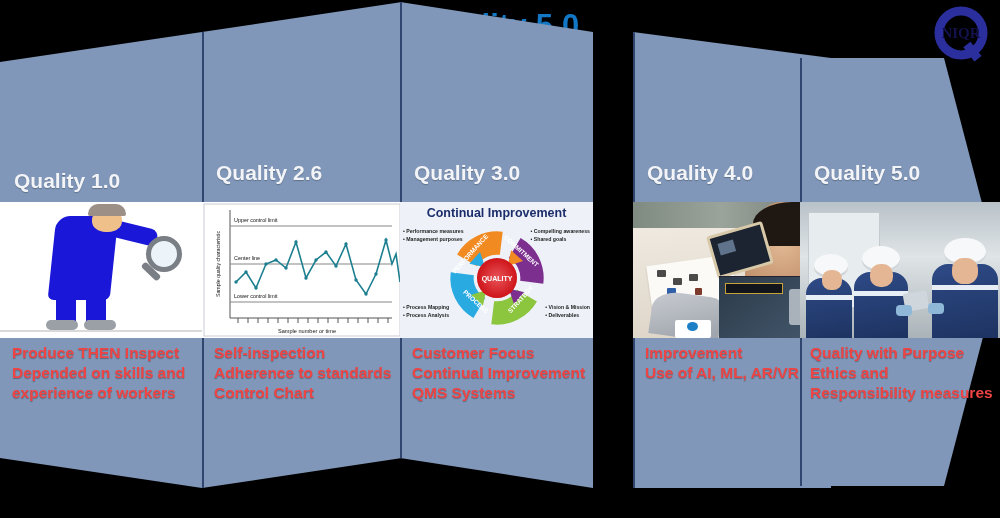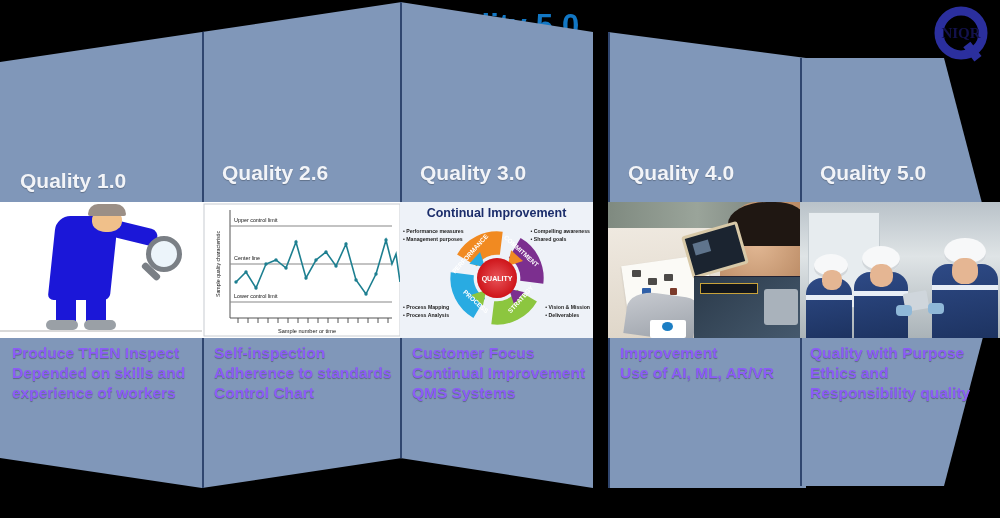--- a/index.html
+++ b/index.html
@@ -34,33 +34,33 @@
   .chev.last .shape { border-right: none; }
 
   
   .panel-inner {
     position: absolute; left: 0; top: 0; width: 100%; height: 100%;
   }
   .phead {
     position: absolute; left: 0; width: 100%;
     top: 160px; height: 42px;
     font-size: 21px; font-weight: bold; color: #f2f4f8;
-    padding-left: 20px; display: flex; align-items: center;
+    padding-left: 14px; display: flex; align-items: center;
     text-shadow: 0 1px 1px rgba(0,0,0,.25);
   }
   .pic {
     position: absolute; left: 0; top: 202px;
     width: 100%; height: 136px;
     overflow: hidden; background: #fff;
   }
   .pbody {
     position: absolute; left: 0; top: 340px; width: 100%;
     padding: 3px 6px 0 12px;
     font-size: 15.5px; font-weight: bold; line-height: 1.28;
-    color: #8b5cf6; text-shadow: 0 1px 1px rgba(0,0,0,.3);
+    color: #ef4444; text-shadow: 0 1px 1px rgba(0,0,0,.3);
   }
   .pbody div { white-space: nowrap; }
 
   
   .p1 { background:#ffffff; position:relative; }
   .p1 .manbody { position:absolute; left:52px; top:14px; width:62px; height:84px;
                  background:#1b17d8; border-radius:14px 24px 6px 6px; transform:skewX(-6deg); }
   .p1 .manleg  { position:absolute; left:56px; top:88px; width:20px; height:34px; background:#1b17d8; }
   .p1 .manleg2 { position:absolute; left:86px; top:88px; width:20px; height:34px; background:#1b17d8; }
   .p1 .shoe    { position:absolute; top:118px; width:32px; height:10px; background:#9aa0a6; border-radius:6px; }
@@ -300,21 +300,21 @@
       </div>
 
       <div class="pbody">
         <div>Customer Focus</div>
         <div>Continual Improvement</div>
         <div>QMS Systems</div>
       </div>
     </div>
   </div>
 
-  <div class="chev" style="left:608px; width:198px;">
+  <div class="chev" style="left:633px; width:198px;">
     <div class="shape" style="clip-path: polygon(0 32px, 100% 58px, 100% 488px, 0 488px);"></div>
     <div class="panel-inner">
       <div class="phead" style="top:152px;">Quality 4.0</div>
 
       <div class="pic p4">
         <div class="wall"></div>
         <div class="desk"></div>
         <div class="paper"></div>
         <div class="parts" style="left:24px; top:68px; width:9px; height:7px;"></div>
         <div class="parts" style="left:40px; top:76px; width:9px; height:7px;"></div>
@@ -369,18 +369,18 @@
         <div class="face" style="right:22px; top:56px; width:26px; height:26px;"></div>
 
         <div class="tab" style="left:104px; bottom:28px;"></div>
         <div class="glove" style="left:96px;  bottom:22px;"></div>
         <div class="glove" style="left:128px; bottom:24px;"></div>
       </div>
 
       <div class="pbody" style="padding-left:10px;">
         <div>Quality with Purpose</div>
         <div>Ethics and</div>
-        <div>Responsibility quality</div>
+        <div>Responsibility measures</div>
       </div>
     </div>
   </div>
 
 </div>
 
 </body></html>

